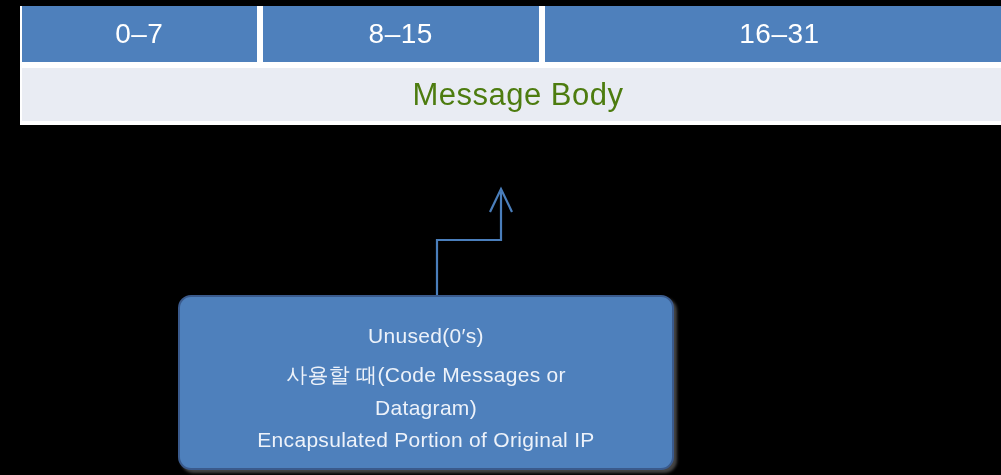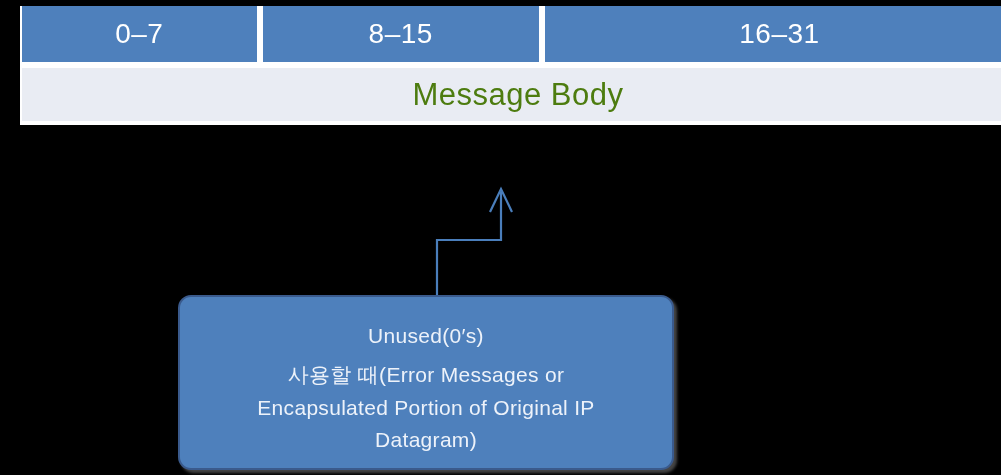--- a/index.html
+++ b/index.html
@@ -126,18 +126,18 @@
     </div>
   </div>
 
   <svg class="connector" width="1001" height="475">
     <polyline points="437,295 437,240 501,240 501,192"></polyline>
     <polyline points="490,212 501,189 512,212"></polyline>
   </svg>
 
   <div class="note-box">
     <div class="note-title">Unused(0′s)</div>
-    <div class="note-line">사용할 때(Error Messages or</div>
+    <div class="note-line">사용할 때(Code Messages or</div>
+    <div class="note-line">Datagram)</div>
     <div class="note-line">Encapsulated Portion of Original IP</div>
-    <div class="note-line">Datagram)</div>
   </div>
 
 </div>
 
 </body></html>

